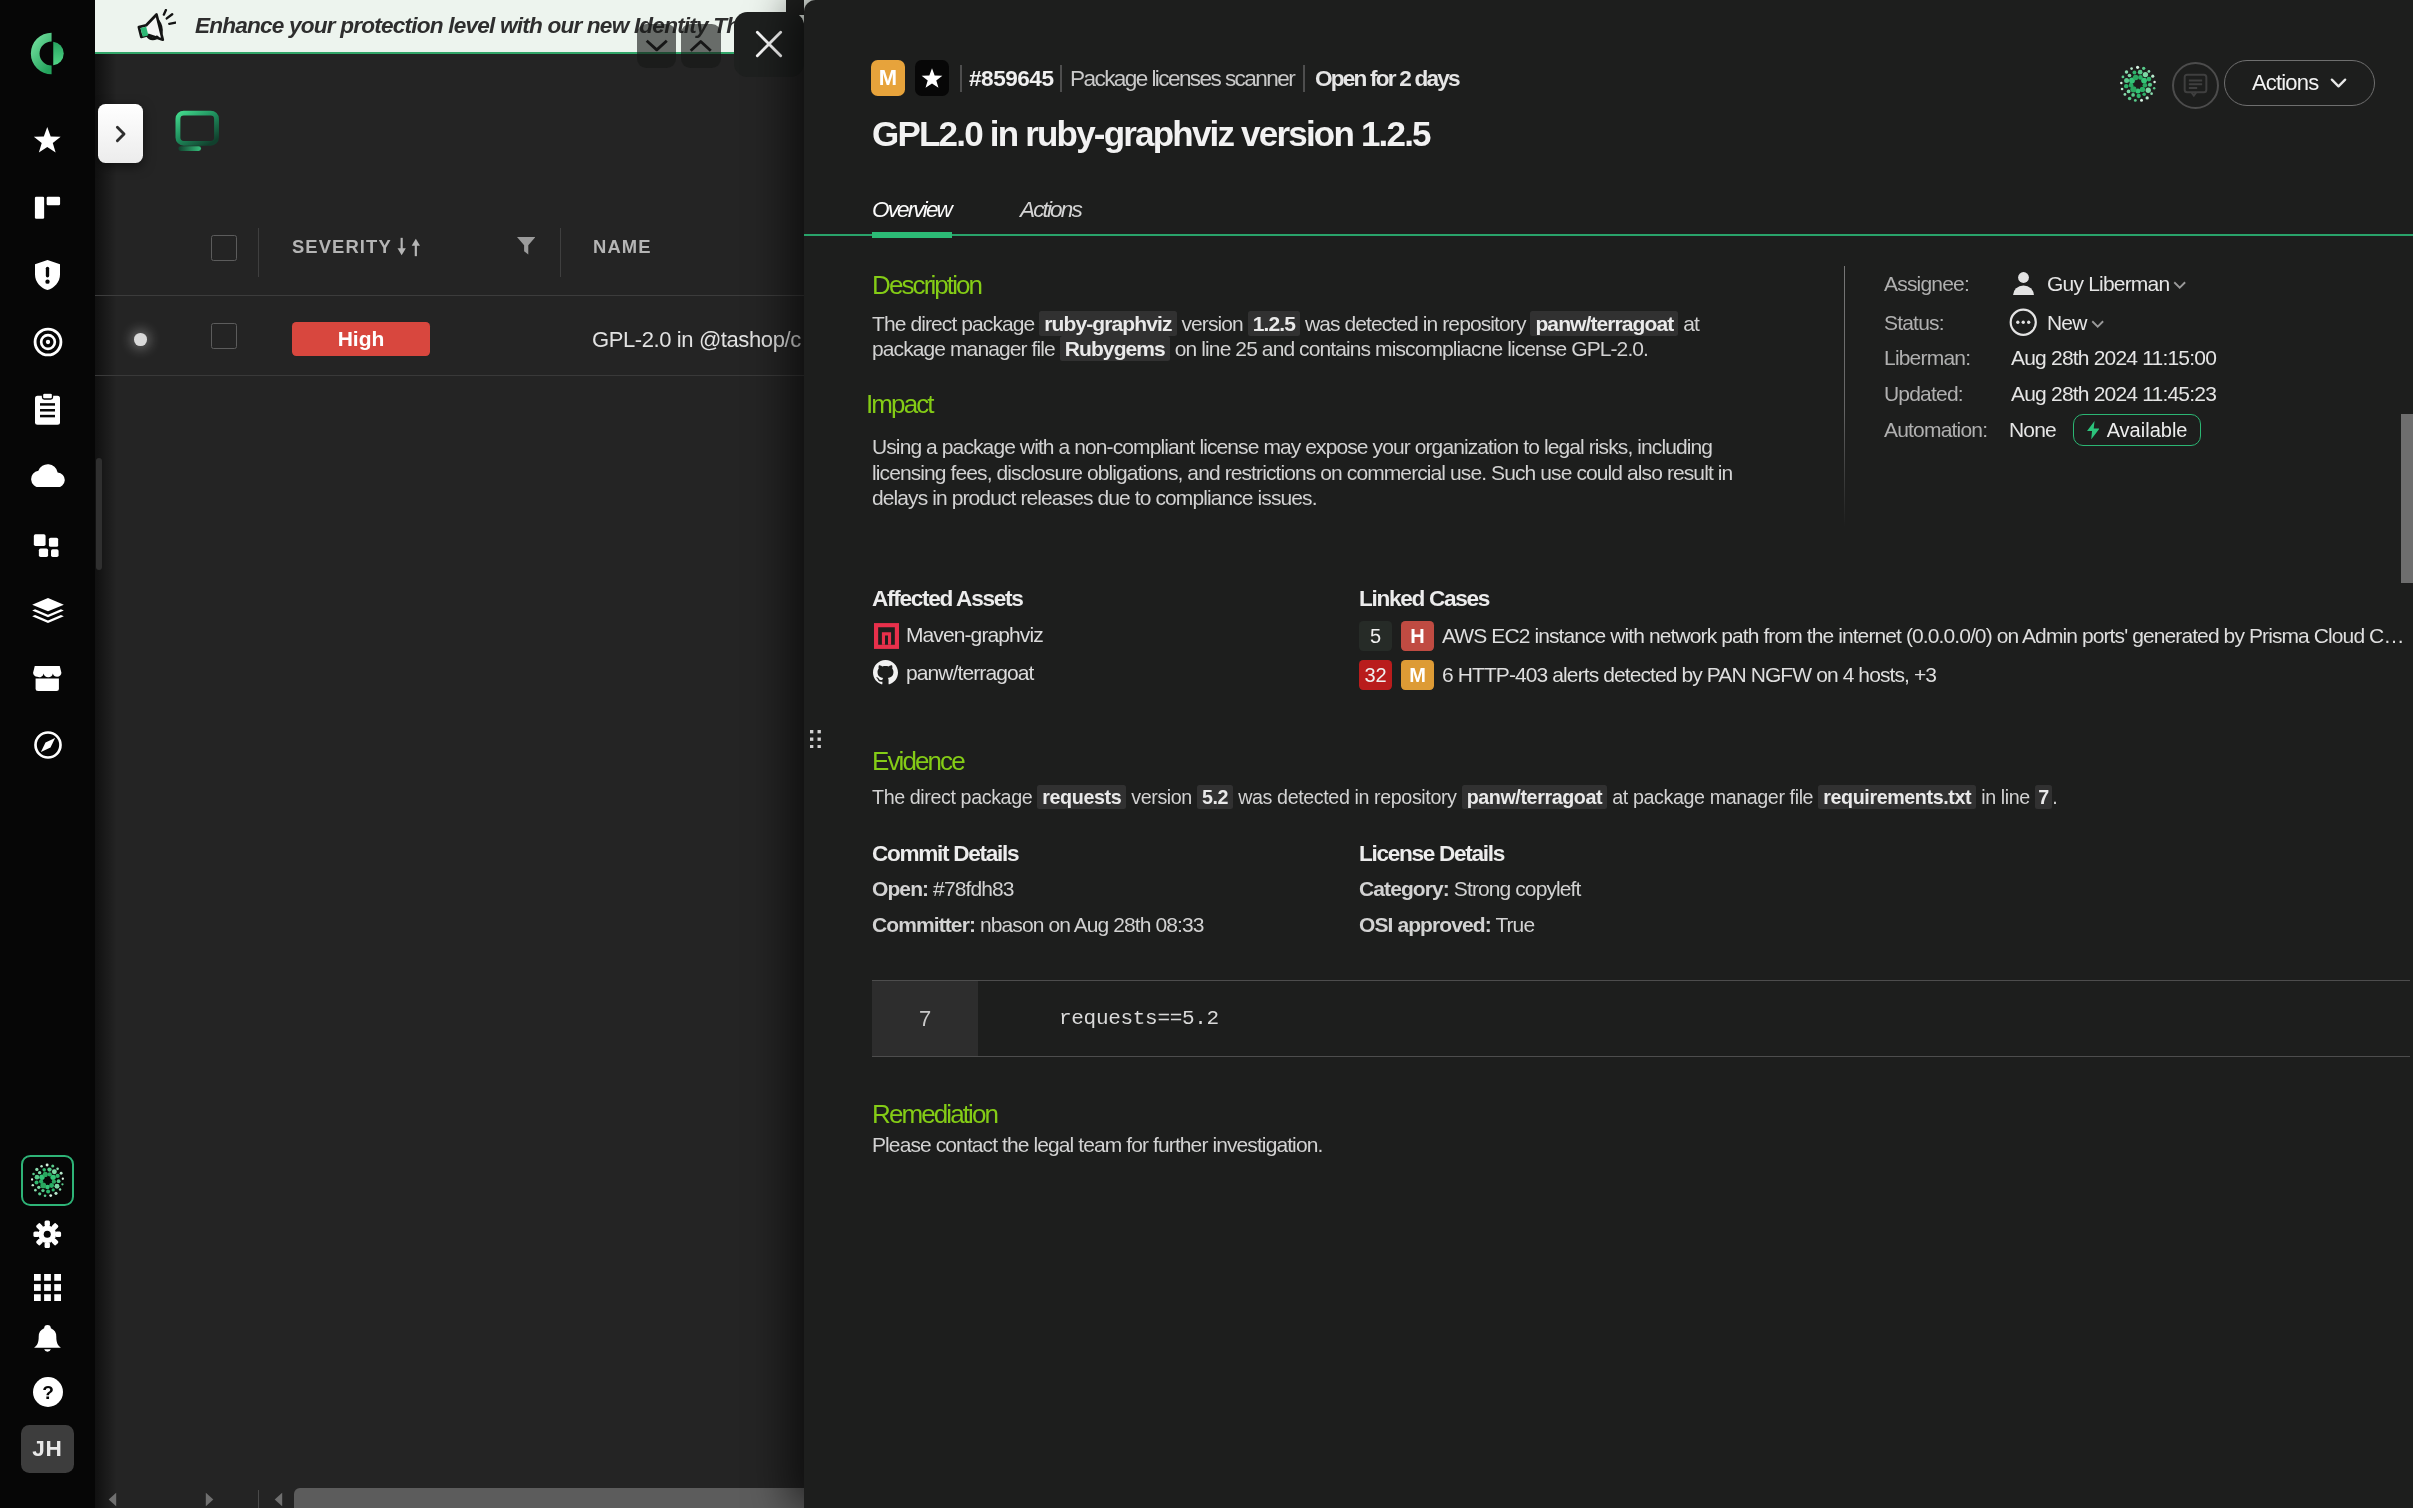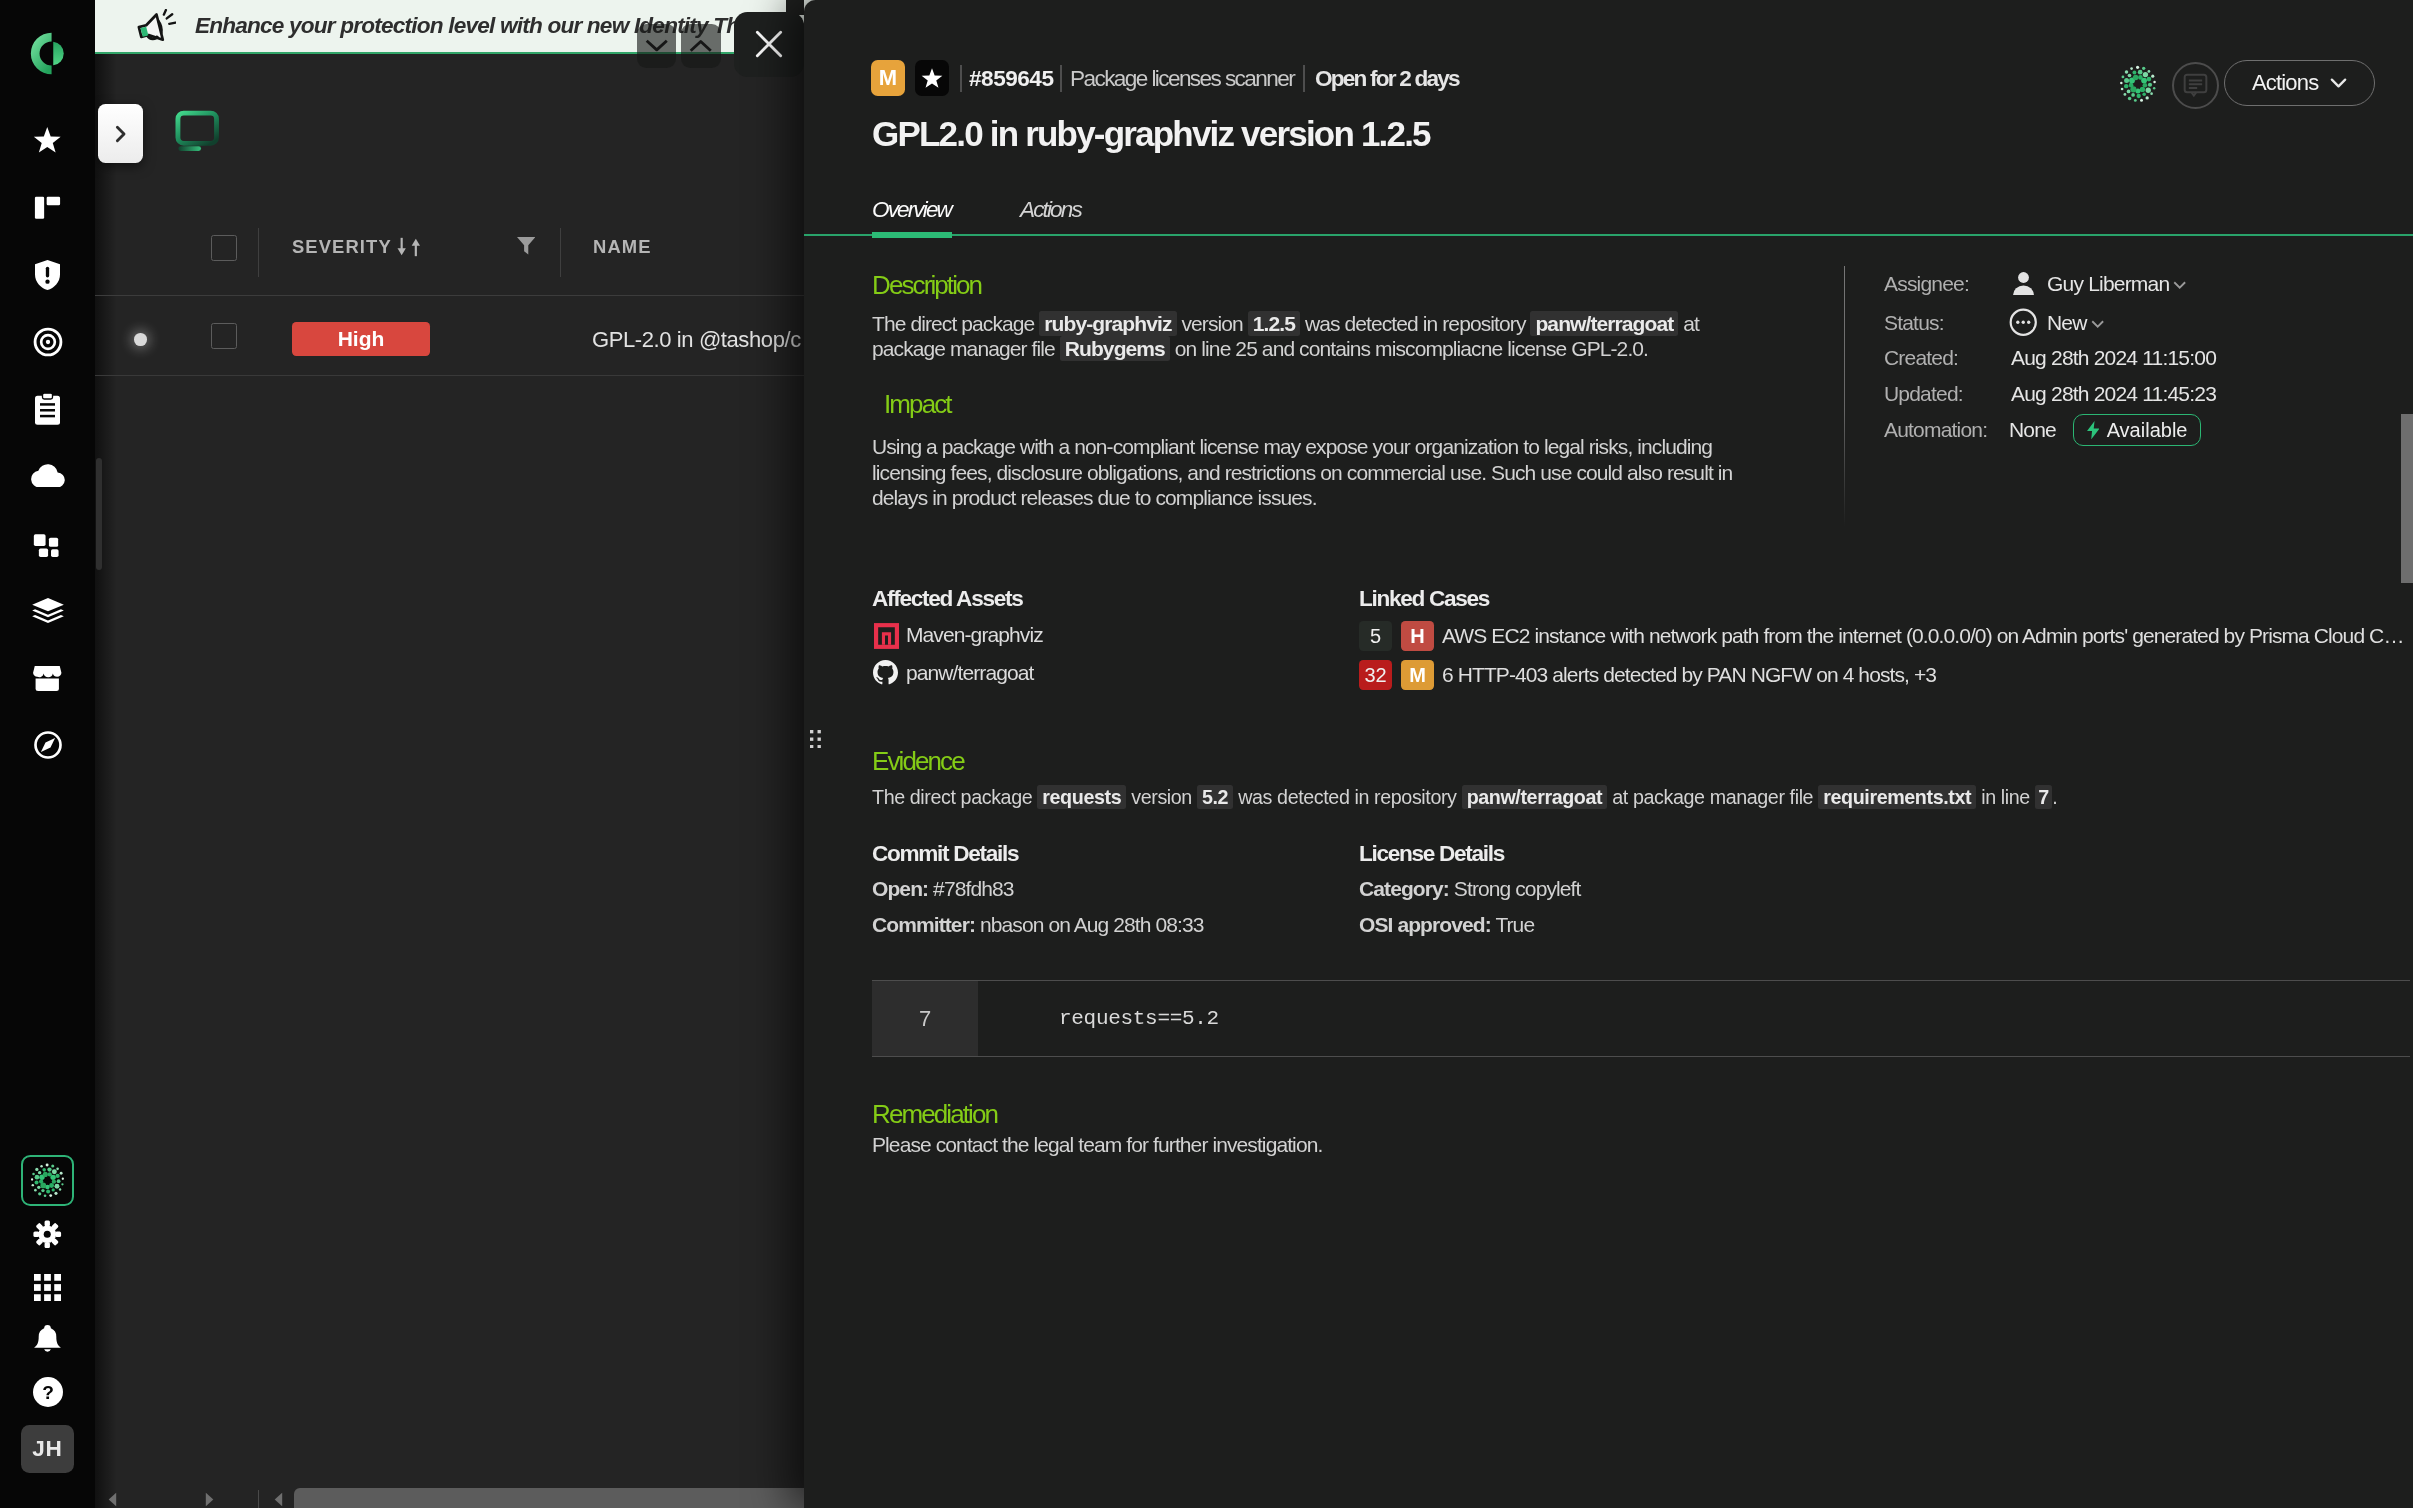--- a/index.html
+++ b/index.html
@@ -374,31 +374,31 @@
     <div class="abs" style="left:68px;top:197px;font-size:22.6px;font-style:italic;color:#fbfbfb;letter-spacing:-1.9px">Overview</div>
     <div class="abs" style="left:216px;top:197px;font-size:22.6px;font-style:italic;color:#d4d4d4;letter-spacing:-1.9px">Actions</div>
     <div class="abs" style="left:0;top:234px;width:1609px;height:2.1px;background:#29a36a"></div>
     <div class="abs" style="left:68px;top:232px;width:80px;height:5.9px;background:#2cbb76"></div>
 
     <div class="abs h2" style="left:68px;top:270px">Description</div>
     <div class="abs dtxt" style="left:68px;top:311px;line-height:25px">
       The direct package <span class="hl">ruby-graphviz</span> version <span class="hl">1.2.5</span> was detected in repository <span class="hl">panw/terragoat</span> at<br>
       package manager file <span class="hl">Rubygems</span> on line 25 and contains miscompliacne license GPL-2.0.
     </div>
-    <div class="abs h2" style="left:80px;top:389px">Impact</div>
+    <div class="abs h2" style="left:62px;top:389px">Impact</div>
     <div class="abs dtxt" style="left:68px;top:434px;line-height:25.6px">
       Using a package with a non-compliant license may expose your organization to legal risks, including<br>
       licensing fees, disclosure obligations, and restrictions on commercial use. Such use could also result in<br>
       delays in product releases due to compliance issues.
     </div>
 
     <div class="abs" style="left:1040px;top:266px;width:1.3px;height:261px;background:linear-gradient(180deg,#777 0%,#666 55%,rgba(80,80,80,0) 100%)"></div>
     <div class="abs meta-label" style="left:1080px;top:272px">Assignee:</div>
     <div class="abs meta-label" style="left:1080px;top:311px">Status:</div>
-    <div class="abs meta-label" style="left:1080px;top:346px">Created:</div>
+    <div class="abs meta-label" style="left:1080px;top:346px">Liberman:</div>
     <div class="abs meta-label" style="left:1080px;top:382px">Updated:</div>
     <div class="abs meta-label" style="left:1080px;top:418px">Automation:</div>
 
     <svg class="abs" style="left:1207px;top:270px" width="25" height="25" viewBox="0 0 30 30">
         <circle cx="15" cy="9" r="6.5" fill="#e3e3e3"></circle>
         <path d="M2.5 30 a12.5 11.5 0 0 1 25 0 Z" fill="#e3e3e3"></path>
       </svg>
     <div class="abs meta-val" style="left:1243px;top:272px">Guy Liberman</div>
     <svg class="abs" style="left:1369px;top:281px" width="13.4" height="8.4" viewBox="0 0 16 10">
         <path d="M1.5 1.5 L8 8 L14.5 1.5" fill="none" stroke="#9a9a9a" stroke-width="2.2"></path>

